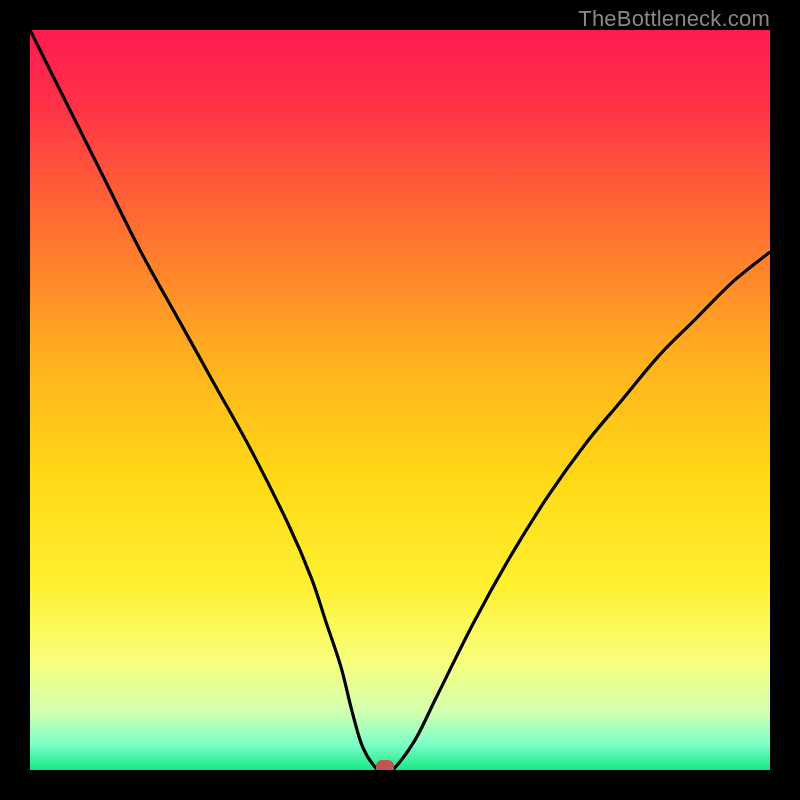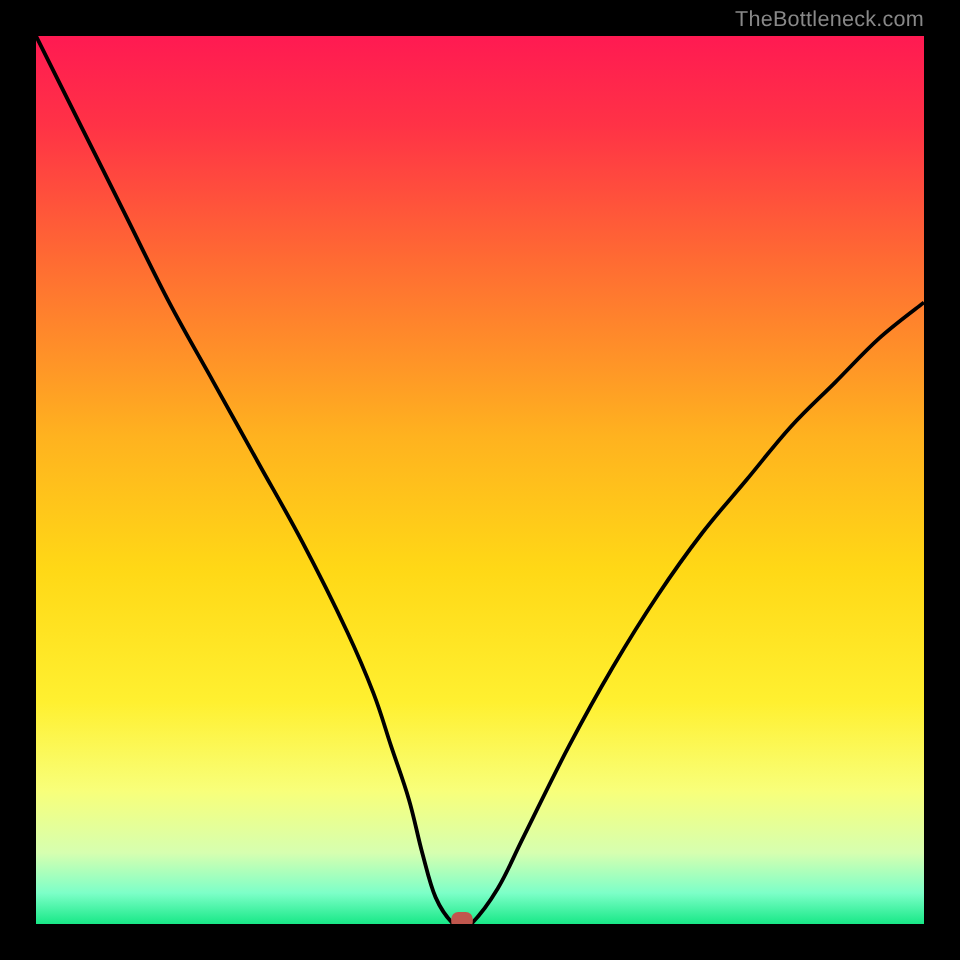--- a/index.html
+++ b/index.html
@@ -28,21 +28,21 @@
   }
   .gradient-bg {
     position: absolute;
     inset: 0;
   }
   .watermark {
     position: absolute;
     top: 6px;
     right: 30px;
     color: #888;
-    font-size: 18px;
+    font-size: 22px;
     font-weight: 500;
     letter-spacing: 0.2px;
   }
   .curve-svg {
     position: absolute;
     inset: 0;
   }
   .marker {
     position: absolute;
     width: 18px;

